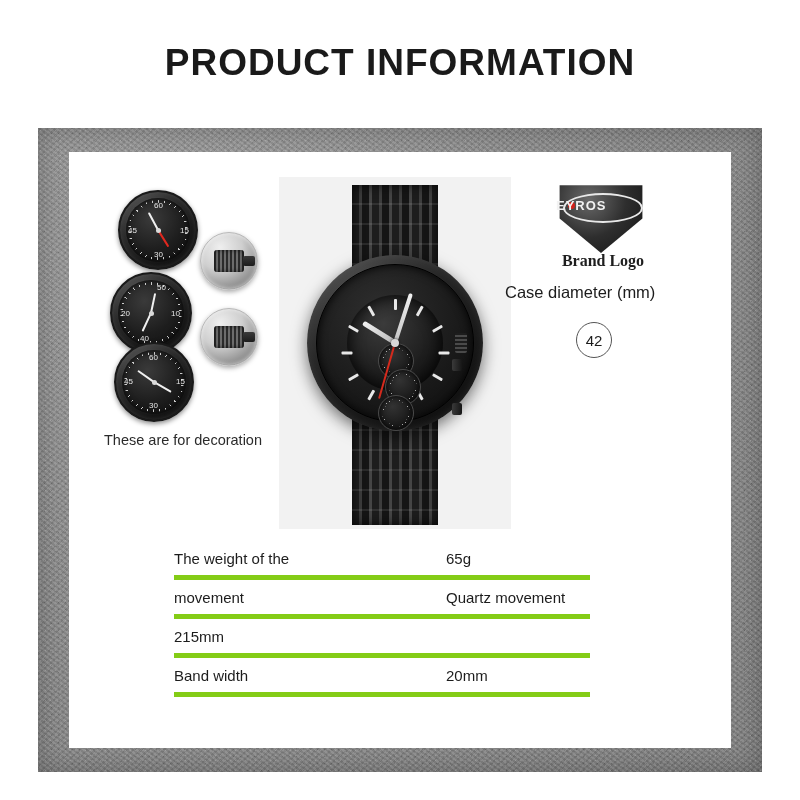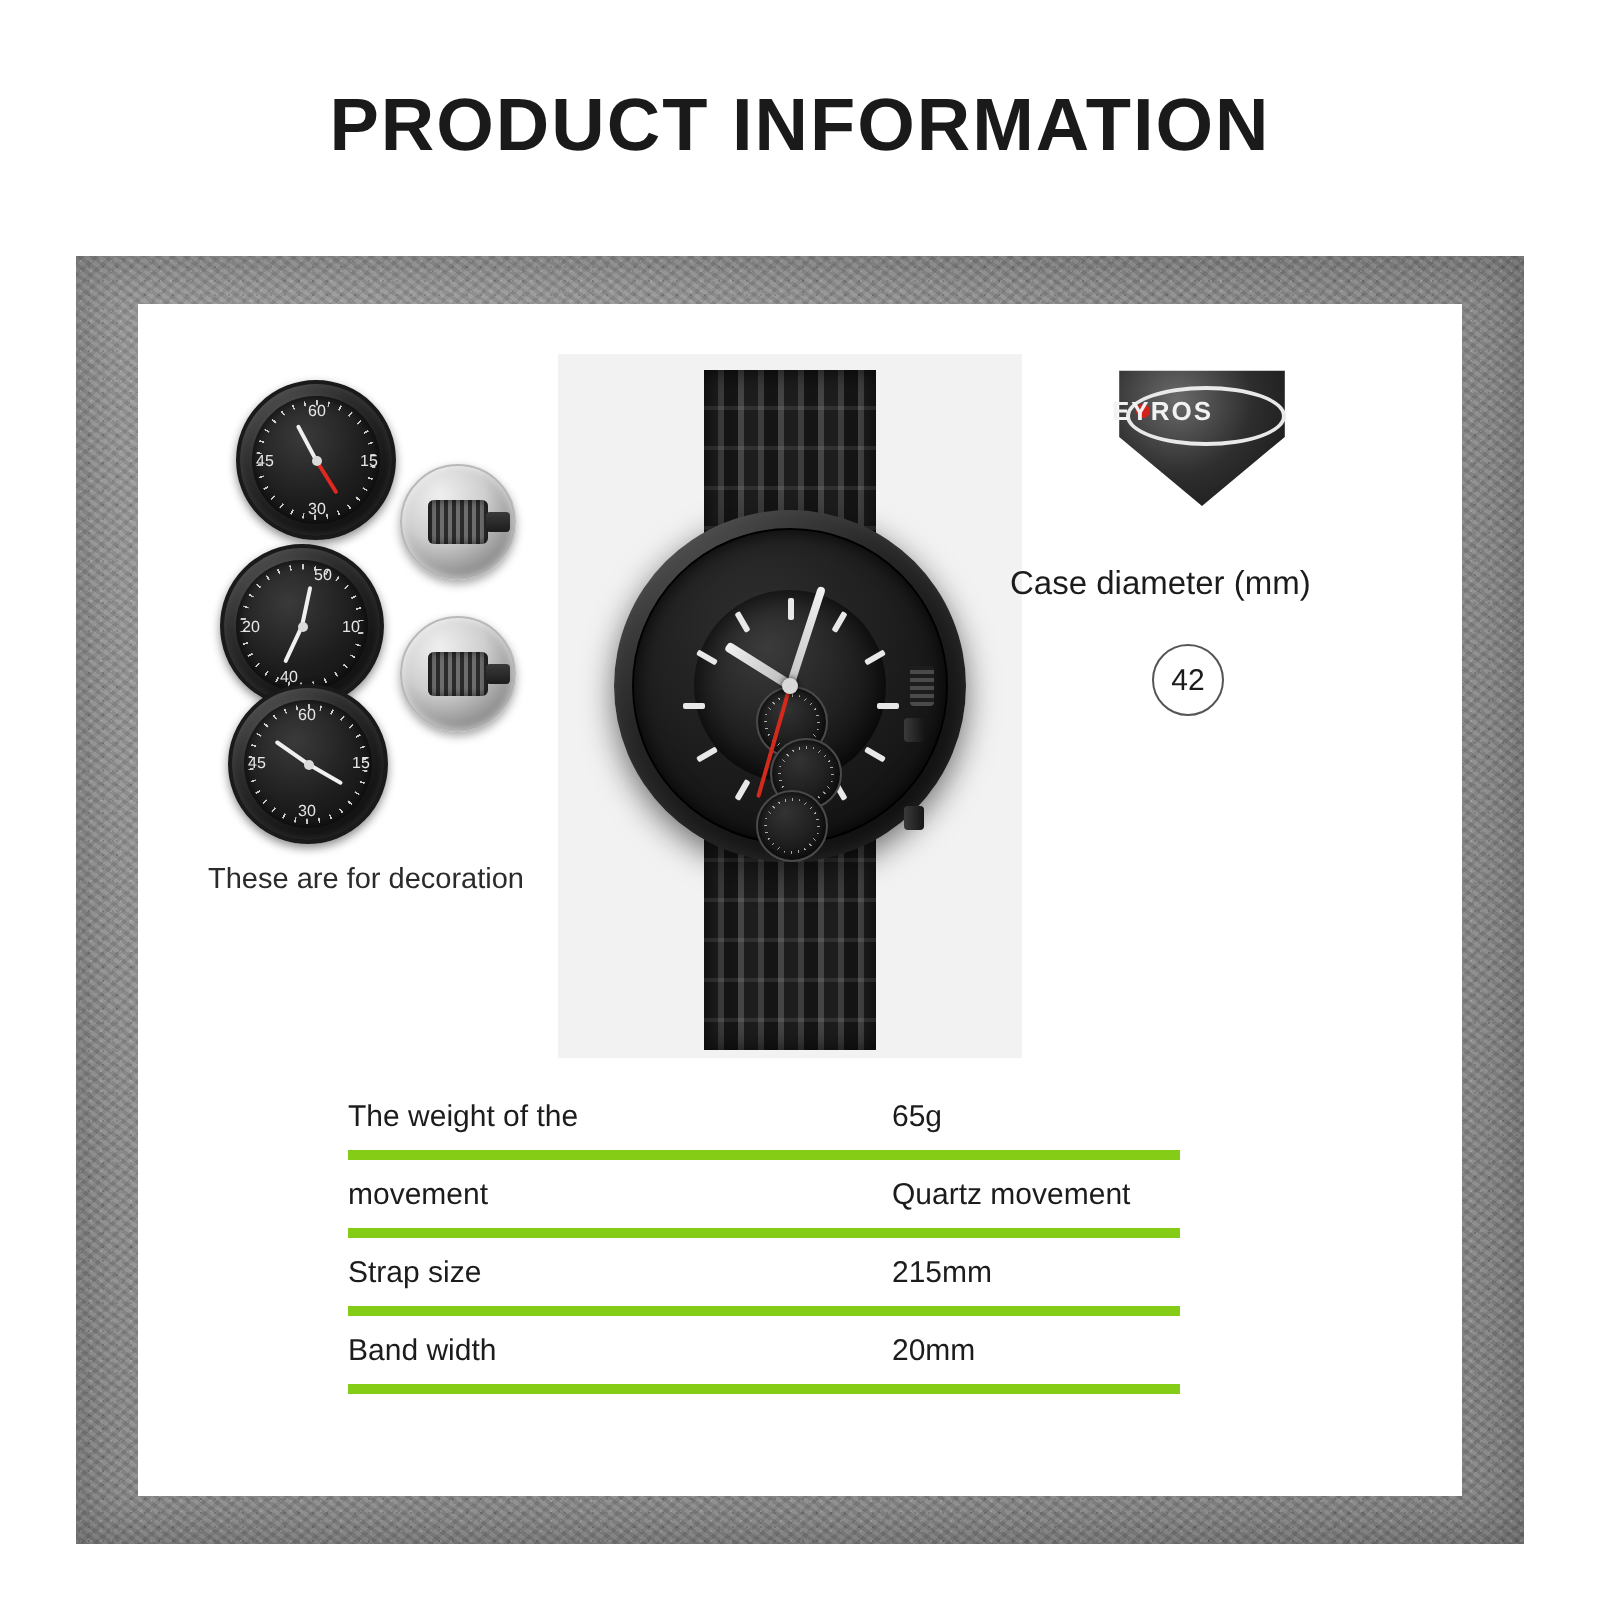--- a/index.html
+++ b/index.html
@@ -547,35 +547,35 @@
       <div class="pusher" id="pusher-bottom"></div>
     </div>
   </div>
 
   <div class="brand-shield">
     <div class="sh"></div>
     <div class="ellipse"></div>
     <div class="sh-dot"></div>
     <div class="sh-text">EYROS</div>
   </div>
+  <div class="brand-label">Brand Logo</div>
 
   <div class="case-diameter-label">Case diameter (mm)</div>
   <div class="diameter-circle">42</div>
 
   <div class="spec-table">
     <div class="spec-row first">
       <div class="spec-key">The weight of the</div>
       <div class="spec-val">65g</div>
     </div>
     <div class="spec-row">
       <div class="spec-key">movement</div>
       <div class="spec-val">Quartz movement</div>
     </div>
     <div class="spec-row">
-      <div class="spec-key">Strap size</div>
       <div class="spec-val">215mm</div>
     </div>
     <div class="spec-row">
       <div class="spec-key">Band width</div>
       <div class="spec-val">20mm</div>
     </div>
   </div>
 
 </div>
 

